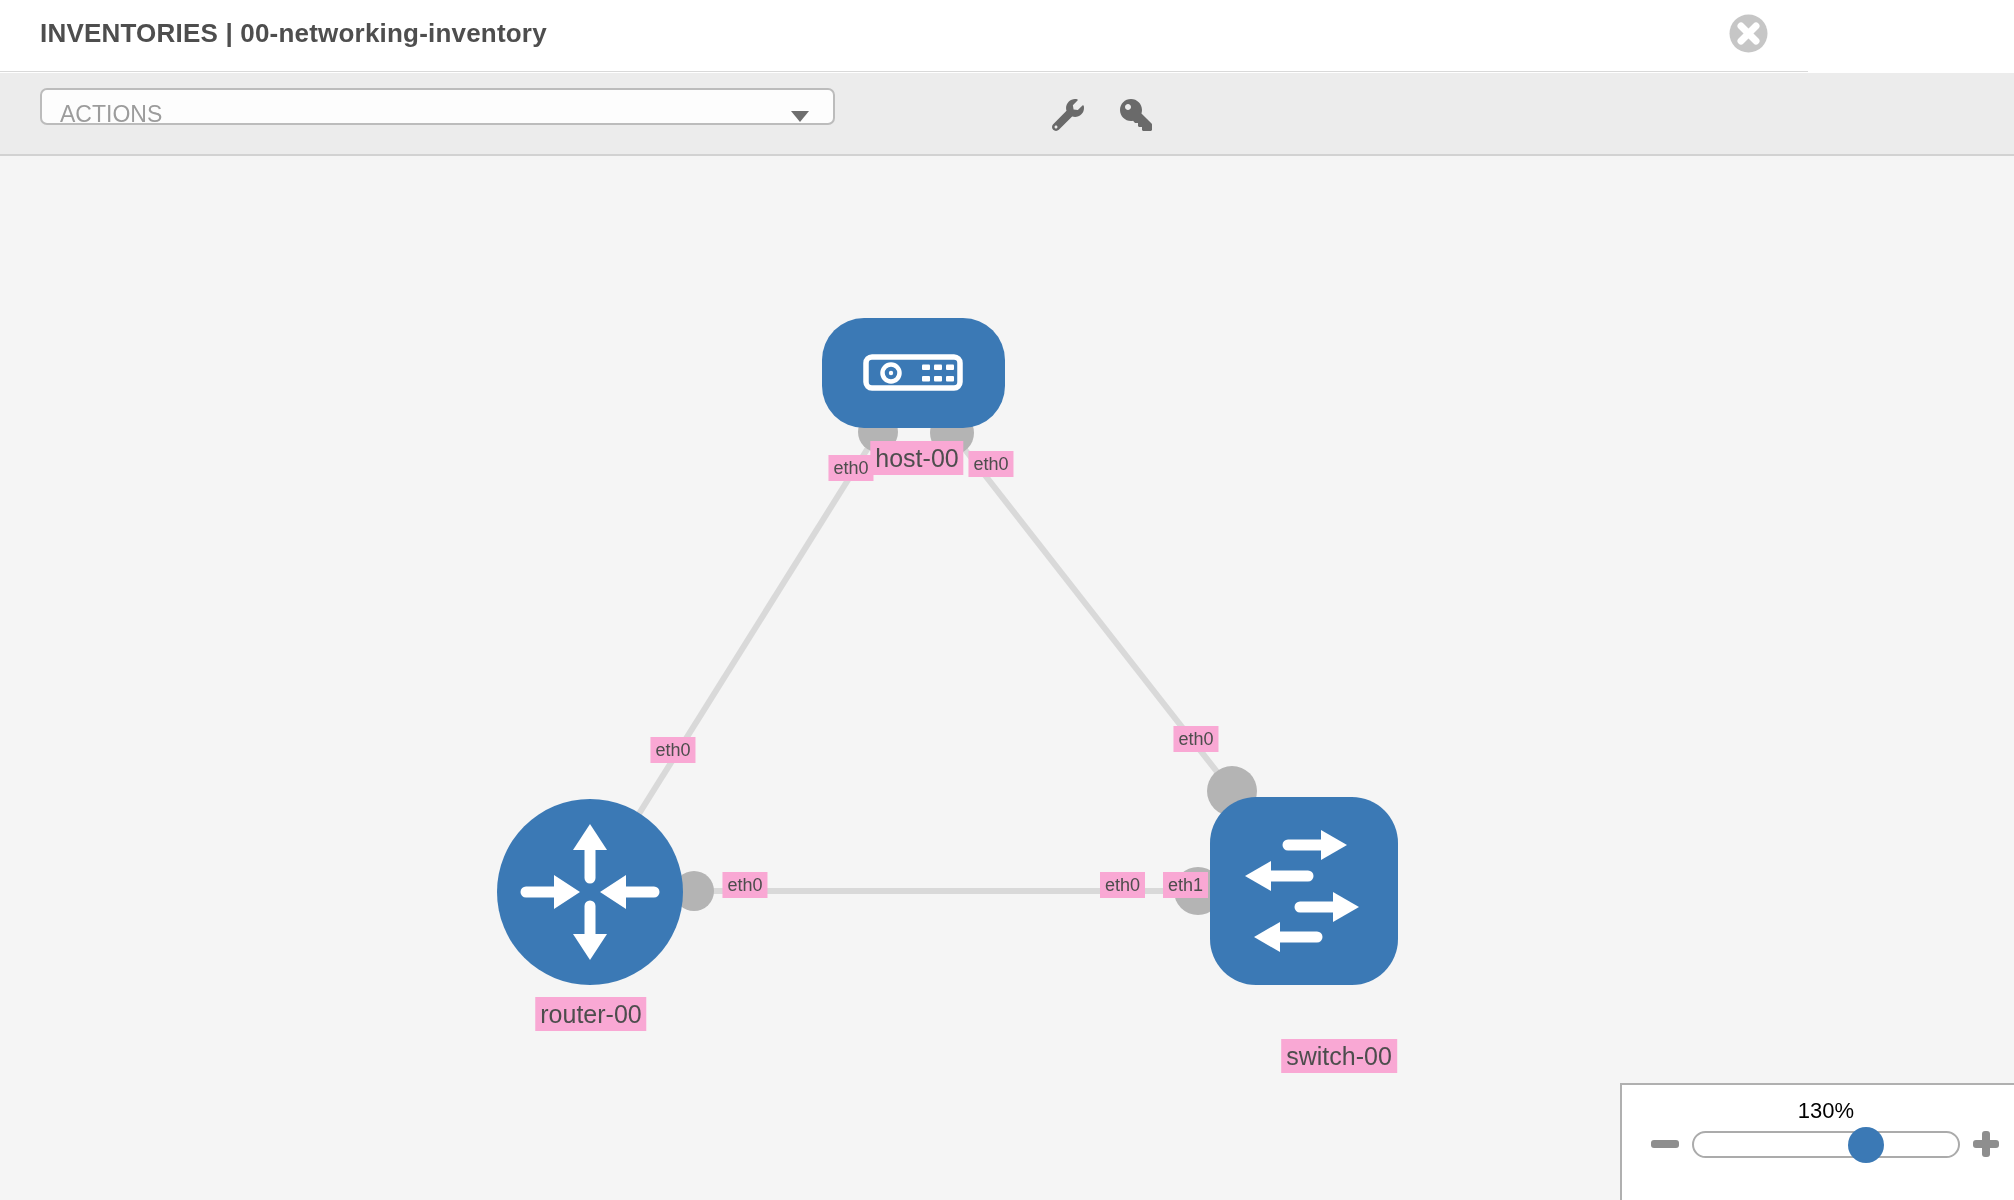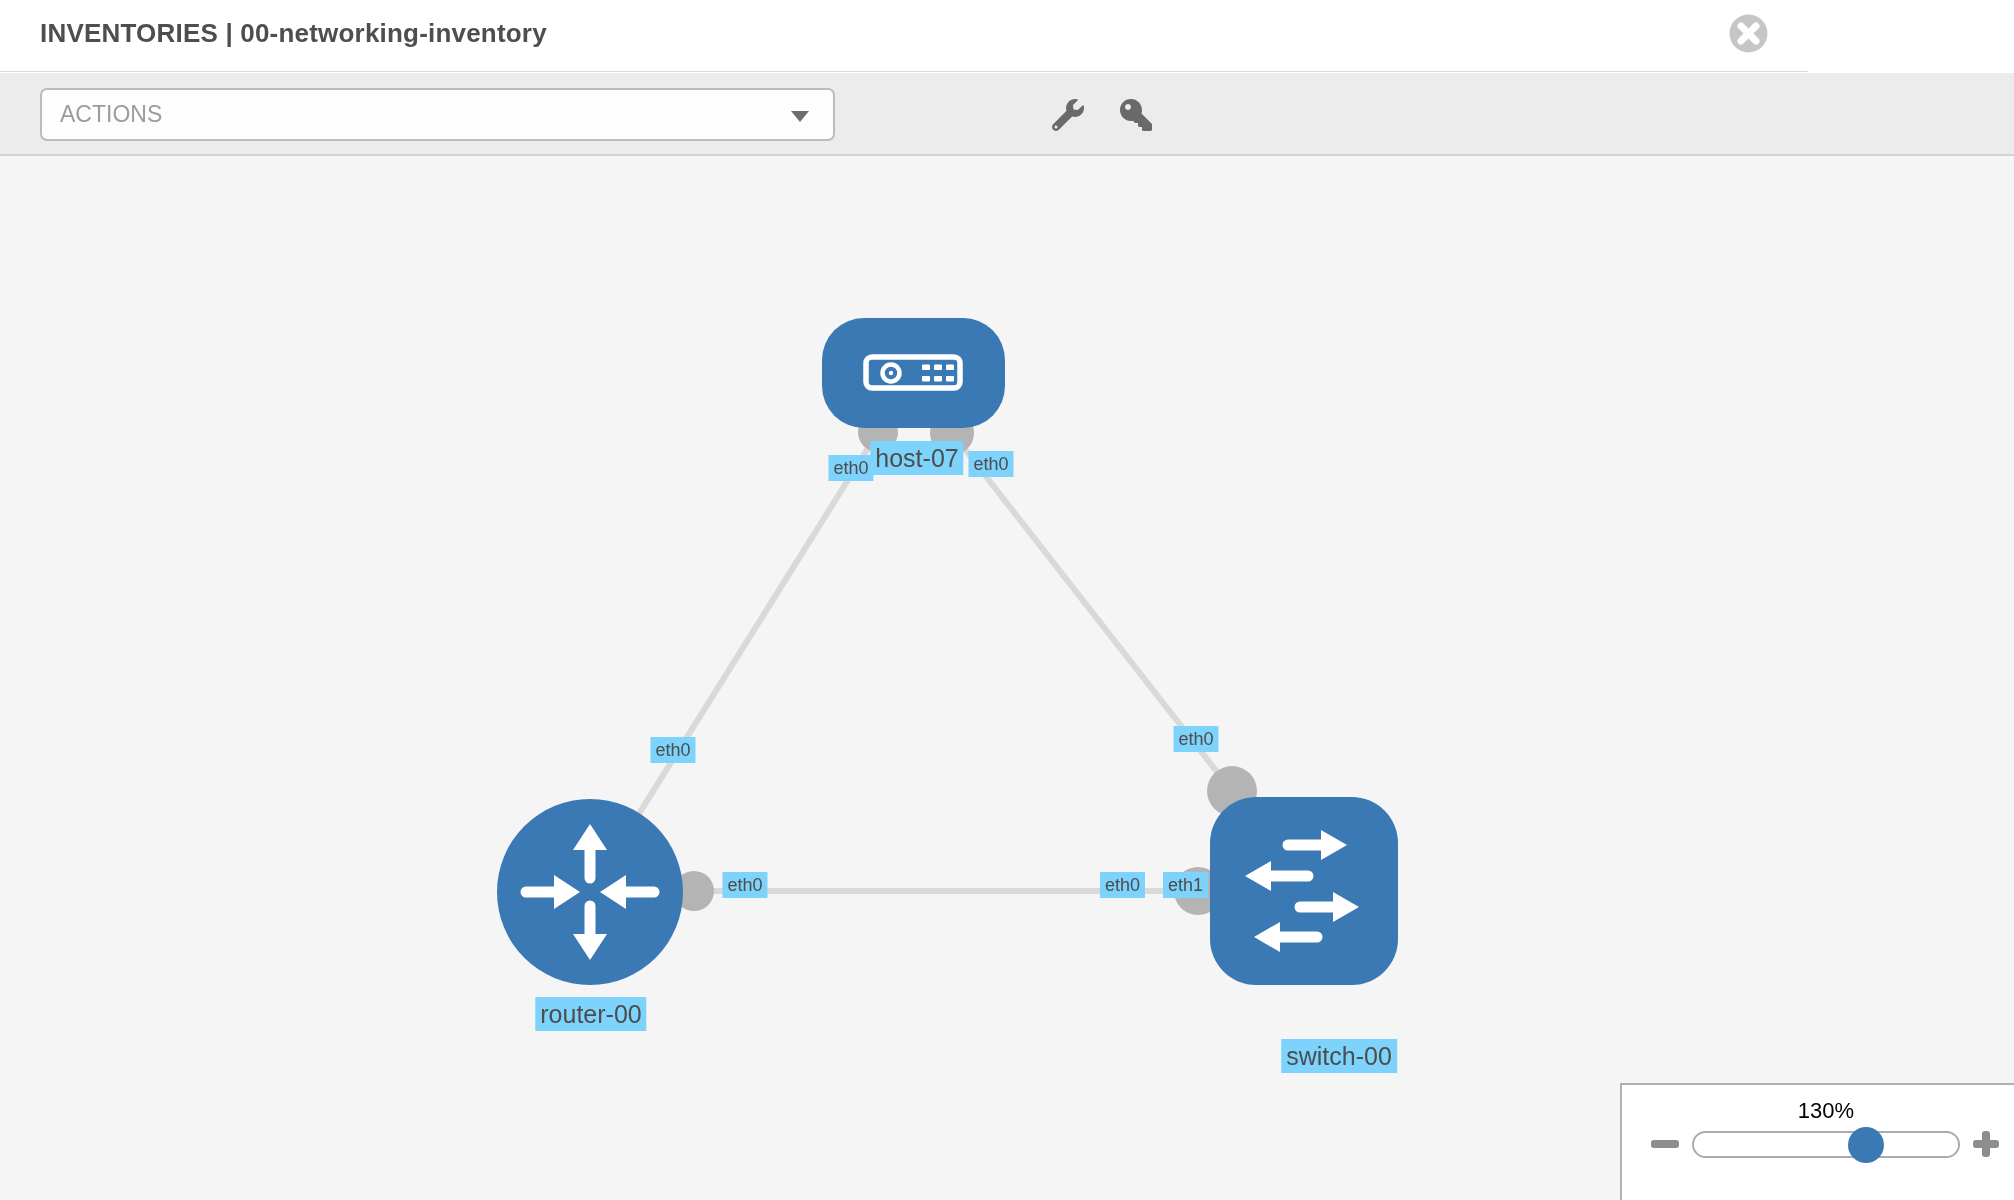--- a/index.html
+++ b/index.html
@@ -8,33 +8,33 @@
 
   .app { position:absolute; left:0; top:0; width:2014px; height:1200px; }
 
   
   .header { position:absolute; left:0; top:0; width:1808px; height:72px; background:#fff; border-bottom:1px solid #d9d9d9; }
   .header-title { position:absolute; left:40px; top:18px; font-size:26px; font-weight:bold; color:#4e4e4e; letter-spacing:0.2px; }
   .close-btn { position:absolute; right:40px; top:14px; width:39px; height:39px; cursor:pointer; }
 
   
   .toolbar { position:absolute; left:0; top:73px; width:2014px; height:83px; background:#ececec; border-bottom:2px solid #d2d2d2; }
-  .select-box { position:absolute; top:15px; height:53px; background:#fdfdfd; border:2px solid #bcbcbc; border-radius:7px; color:#9c9c9c; font-size:23px; line-height:49px; padding-left:18px; cursor:pointer; }
+  .select-box { position:absolute; top:15px; height:37px; background:#fdfdfd; border:2px solid #bcbcbc; border-radius:7px; color:#9c9c9c; font-size:23px; line-height:49px; padding-left:18px; cursor:pointer; }
   .actions-box { left:40px; width:795px; }
   .search-box { left:1185px; width:790px; }
   .caret { position:absolute; right:24px; top:21px; width:0; height:0; border-left:9px solid transparent; border-right:9px solid transparent; border-top:11px solid #6e6e6e; }
   .tool-icon { position:absolute; top:26px; width:32px; height:32px; cursor:pointer; }
   .wrench-icon { left:1052px; }
   .key-icon { left:1120px; }
 
   
   .canvas { position:absolute; left:0; top:156px; width:2014px; height:1044px; background:#f5f5f5; }
   .graph-svg { position:absolute; left:0; top:0; }
 
-  .chip { position:absolute; background:#7dd3fc; color:#4d4d4d; padding:0 5px; white-space:nowrap; }
+  .chip { position:absolute; background:#f9a8d4; color:#4d4d4d; padding:0 5px; white-space:nowrap; }
   .node-label { font-size:25px; line-height:34px; z-index:30; }
   .iface-label { font-size:18px; line-height:26px; z-index:25; }
   .centered { transform:translateX(-50%); }
   .chip-back { z-index:24; }
   .chip-front { z-index:26;margin-left:44px; }
 
   
   .zoom-panel { position:absolute; left:1620px; top:927px; width:394px; height:117px; background:#fff; border-top:2px solid #b0b0b0; border-left:2px solid #b0b0b0; }
   .zoom-value { position:absolute; left:204px; top:13px; transform:translateX(-50%); font-size:22px; color:#000000; }
   .zoom-minus { position:absolute; left:29px; top:55px; width:28px; height:8px; background:#8e8e8e; border-radius:3px; cursor:pointer; }
@@ -139,21 +139,21 @@
           <line x1="4" y1="-15" x2="-33" y2="-15"></line>
           <polygon points="-59,-15 -33,-30 -33,0" stroke="none"></polygon>
           <line x1="-4" y1="16" x2="29" y2="16"></line>
           <polygon points="55,16 29,1 29,31" stroke="none"></polygon>
           <line x1="13" y1="46" x2="-24" y2="46"></line>
           <polygon points="-50,46 -24,31 -24,61" stroke="none"></polygon>
         </g>
       </g>
     </svg>
 
-    <div class="chip node-label centered" style="left:917px; top:285px;">host-07</div>
+    <div class="chip node-label centered" style="left:917px; top:285px;">host-00</div>
     <div class="chip iface-label centered" style="left:851px; top:299px;">eth0</div>
     <div class="chip iface-label centered" style="left:991px; top:295px;">eth0</div>
 
     <div class="chip iface-label centered" style="left:673px; top:581px;">eth0</div>
     <div class="chip iface-label centered" style="left:1196px; top:570px;">eth0</div>
 
     <div class="chip iface-label centered" style="left:745px; top:716px;">eth0</div>
     <div class="chip iface-label chip-back" style="left:1100px; top:716px;">eth0</div>
     <div class="chip iface-label chip-front" style="left:1119px; top:716px;">eth1</div>
 

